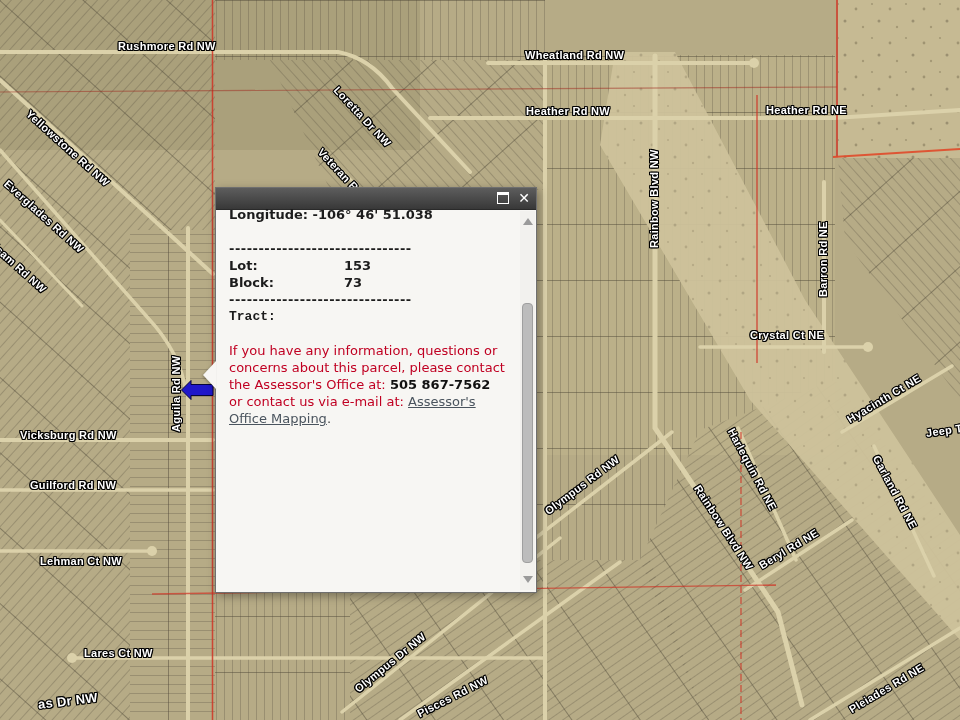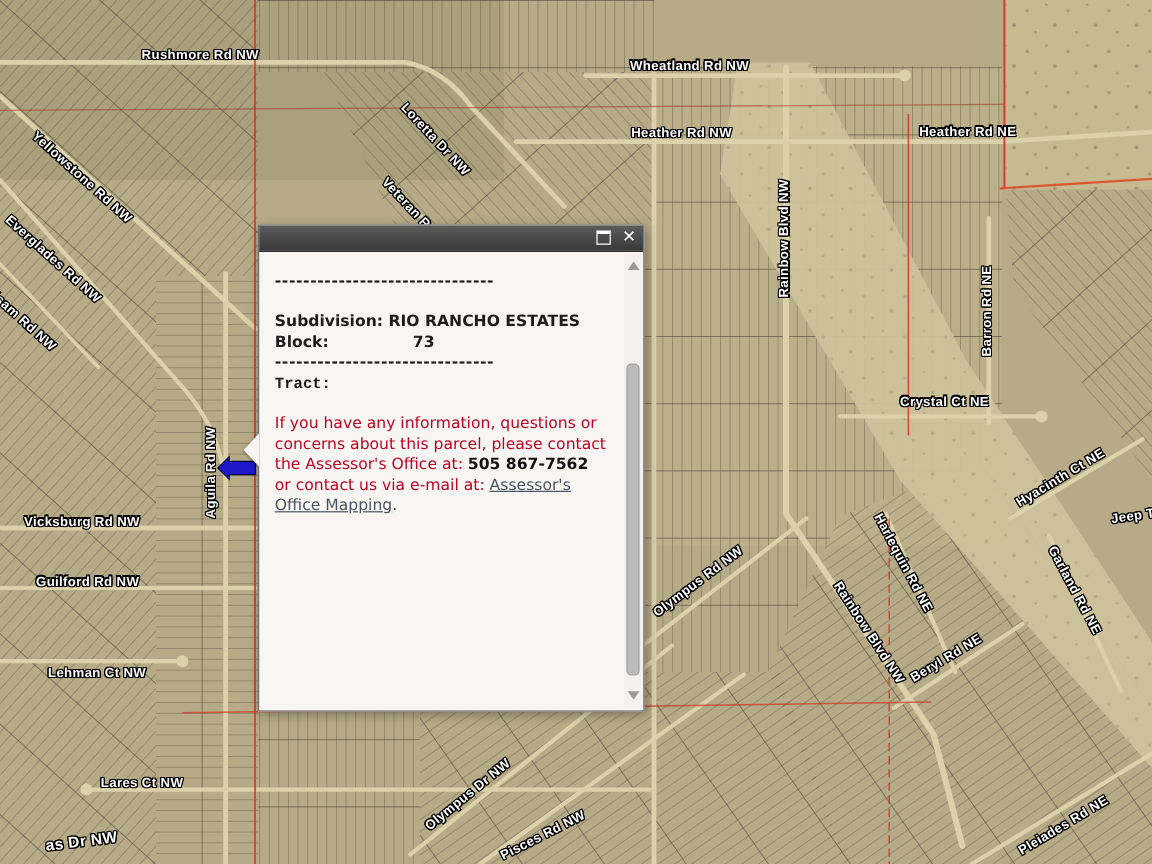--- a/index.html
+++ b/index.html
@@ -190,24 +190,25 @@
 
     <div id="ptitle">
       <div class="winbtns">
         <div class="restore"></div>
         <div class="closex">✕</div>
       </div>
     </div>
 
     <div id="pbody">
       <div id="ptext">
+        <div class="lng">Longitude: -106° 46' 51.038</div>
         <div class="sep">-------------------------------</div>
-        <div class="subdiv">
-          <span>Subdivision:</span>
-          <span>RIO RANCHO ESTATES</span>
+        <div class="row">
+          <span class="lbl">Lot:</span>
+          <span>153</span>
         </div>
         <div class="row">
           <span class="lbl">Block:</span>
           <span>73</span>
         </div>
         <div class="sep2">-------------------------------</div>
         <div class="b">Tract:</div>
         <div class="contact"><span>If you have any information, questions or concerns about this parcel, please contact the Assessor's Office at: </span><span class="phone">505 867-7562</span><span> or contact us via e-mail at: </span><a>Assessor's Office Mapping</a><span class="dot">.</span></div>
       </div>
 

